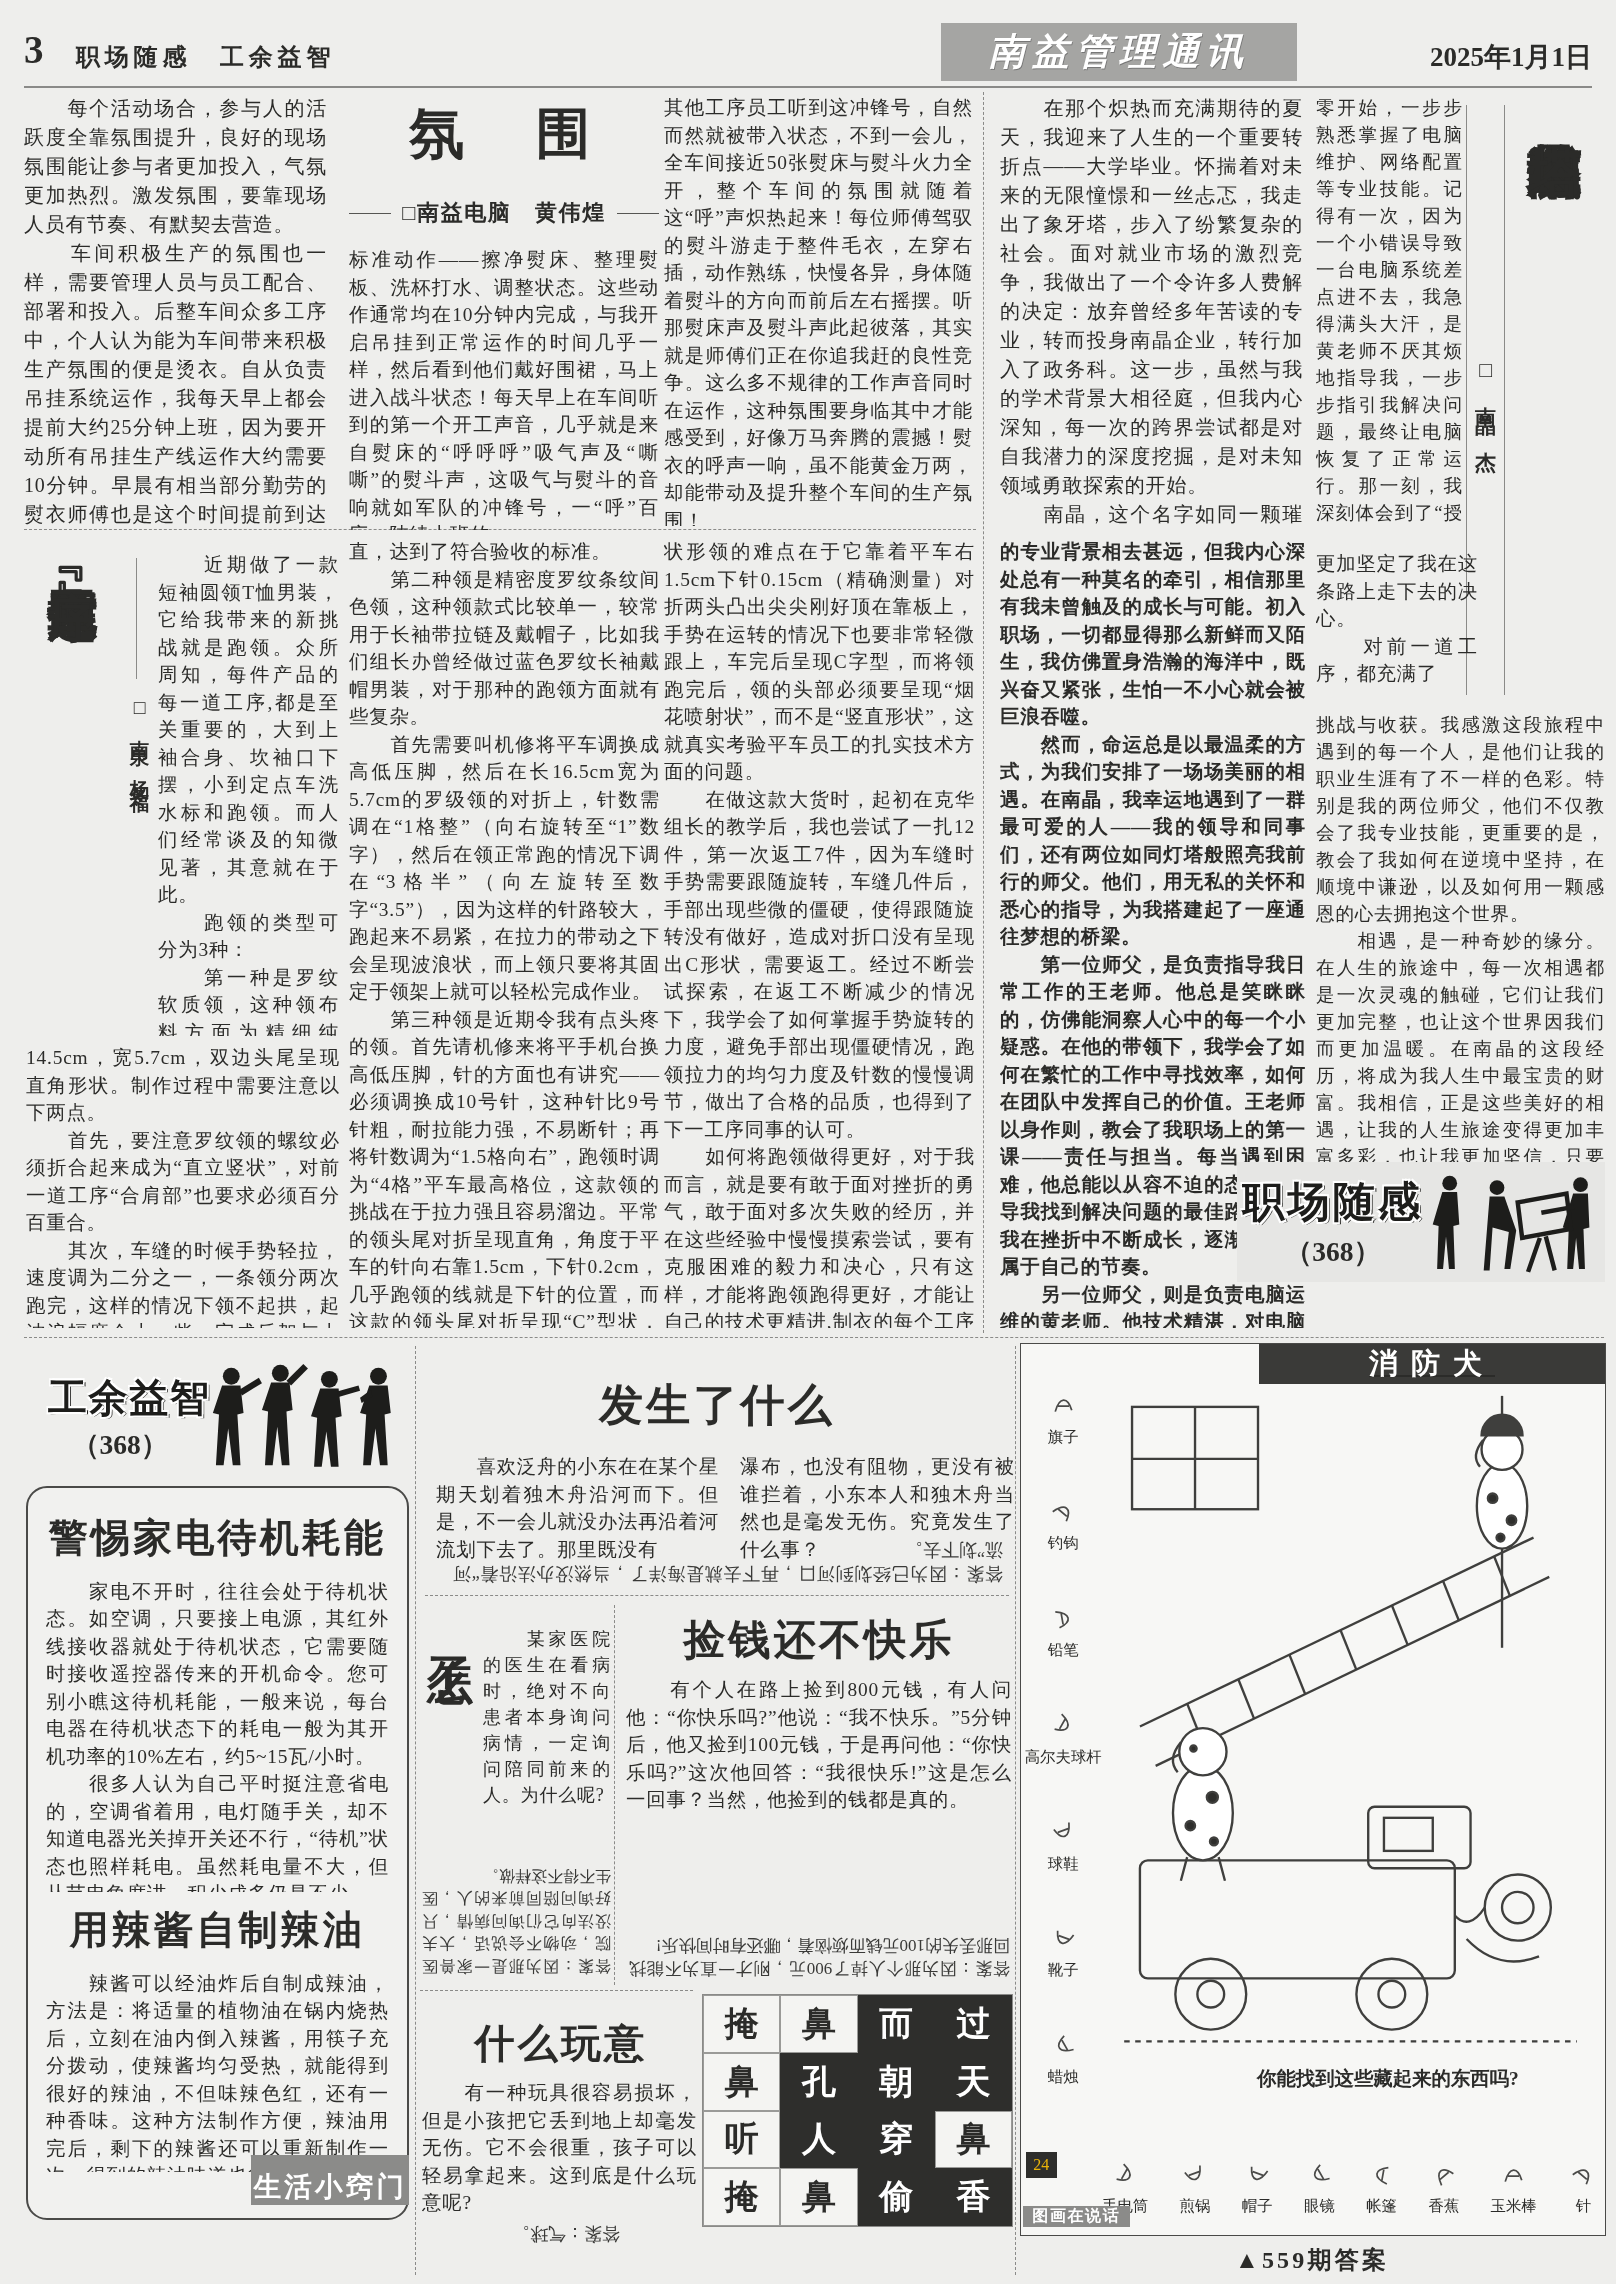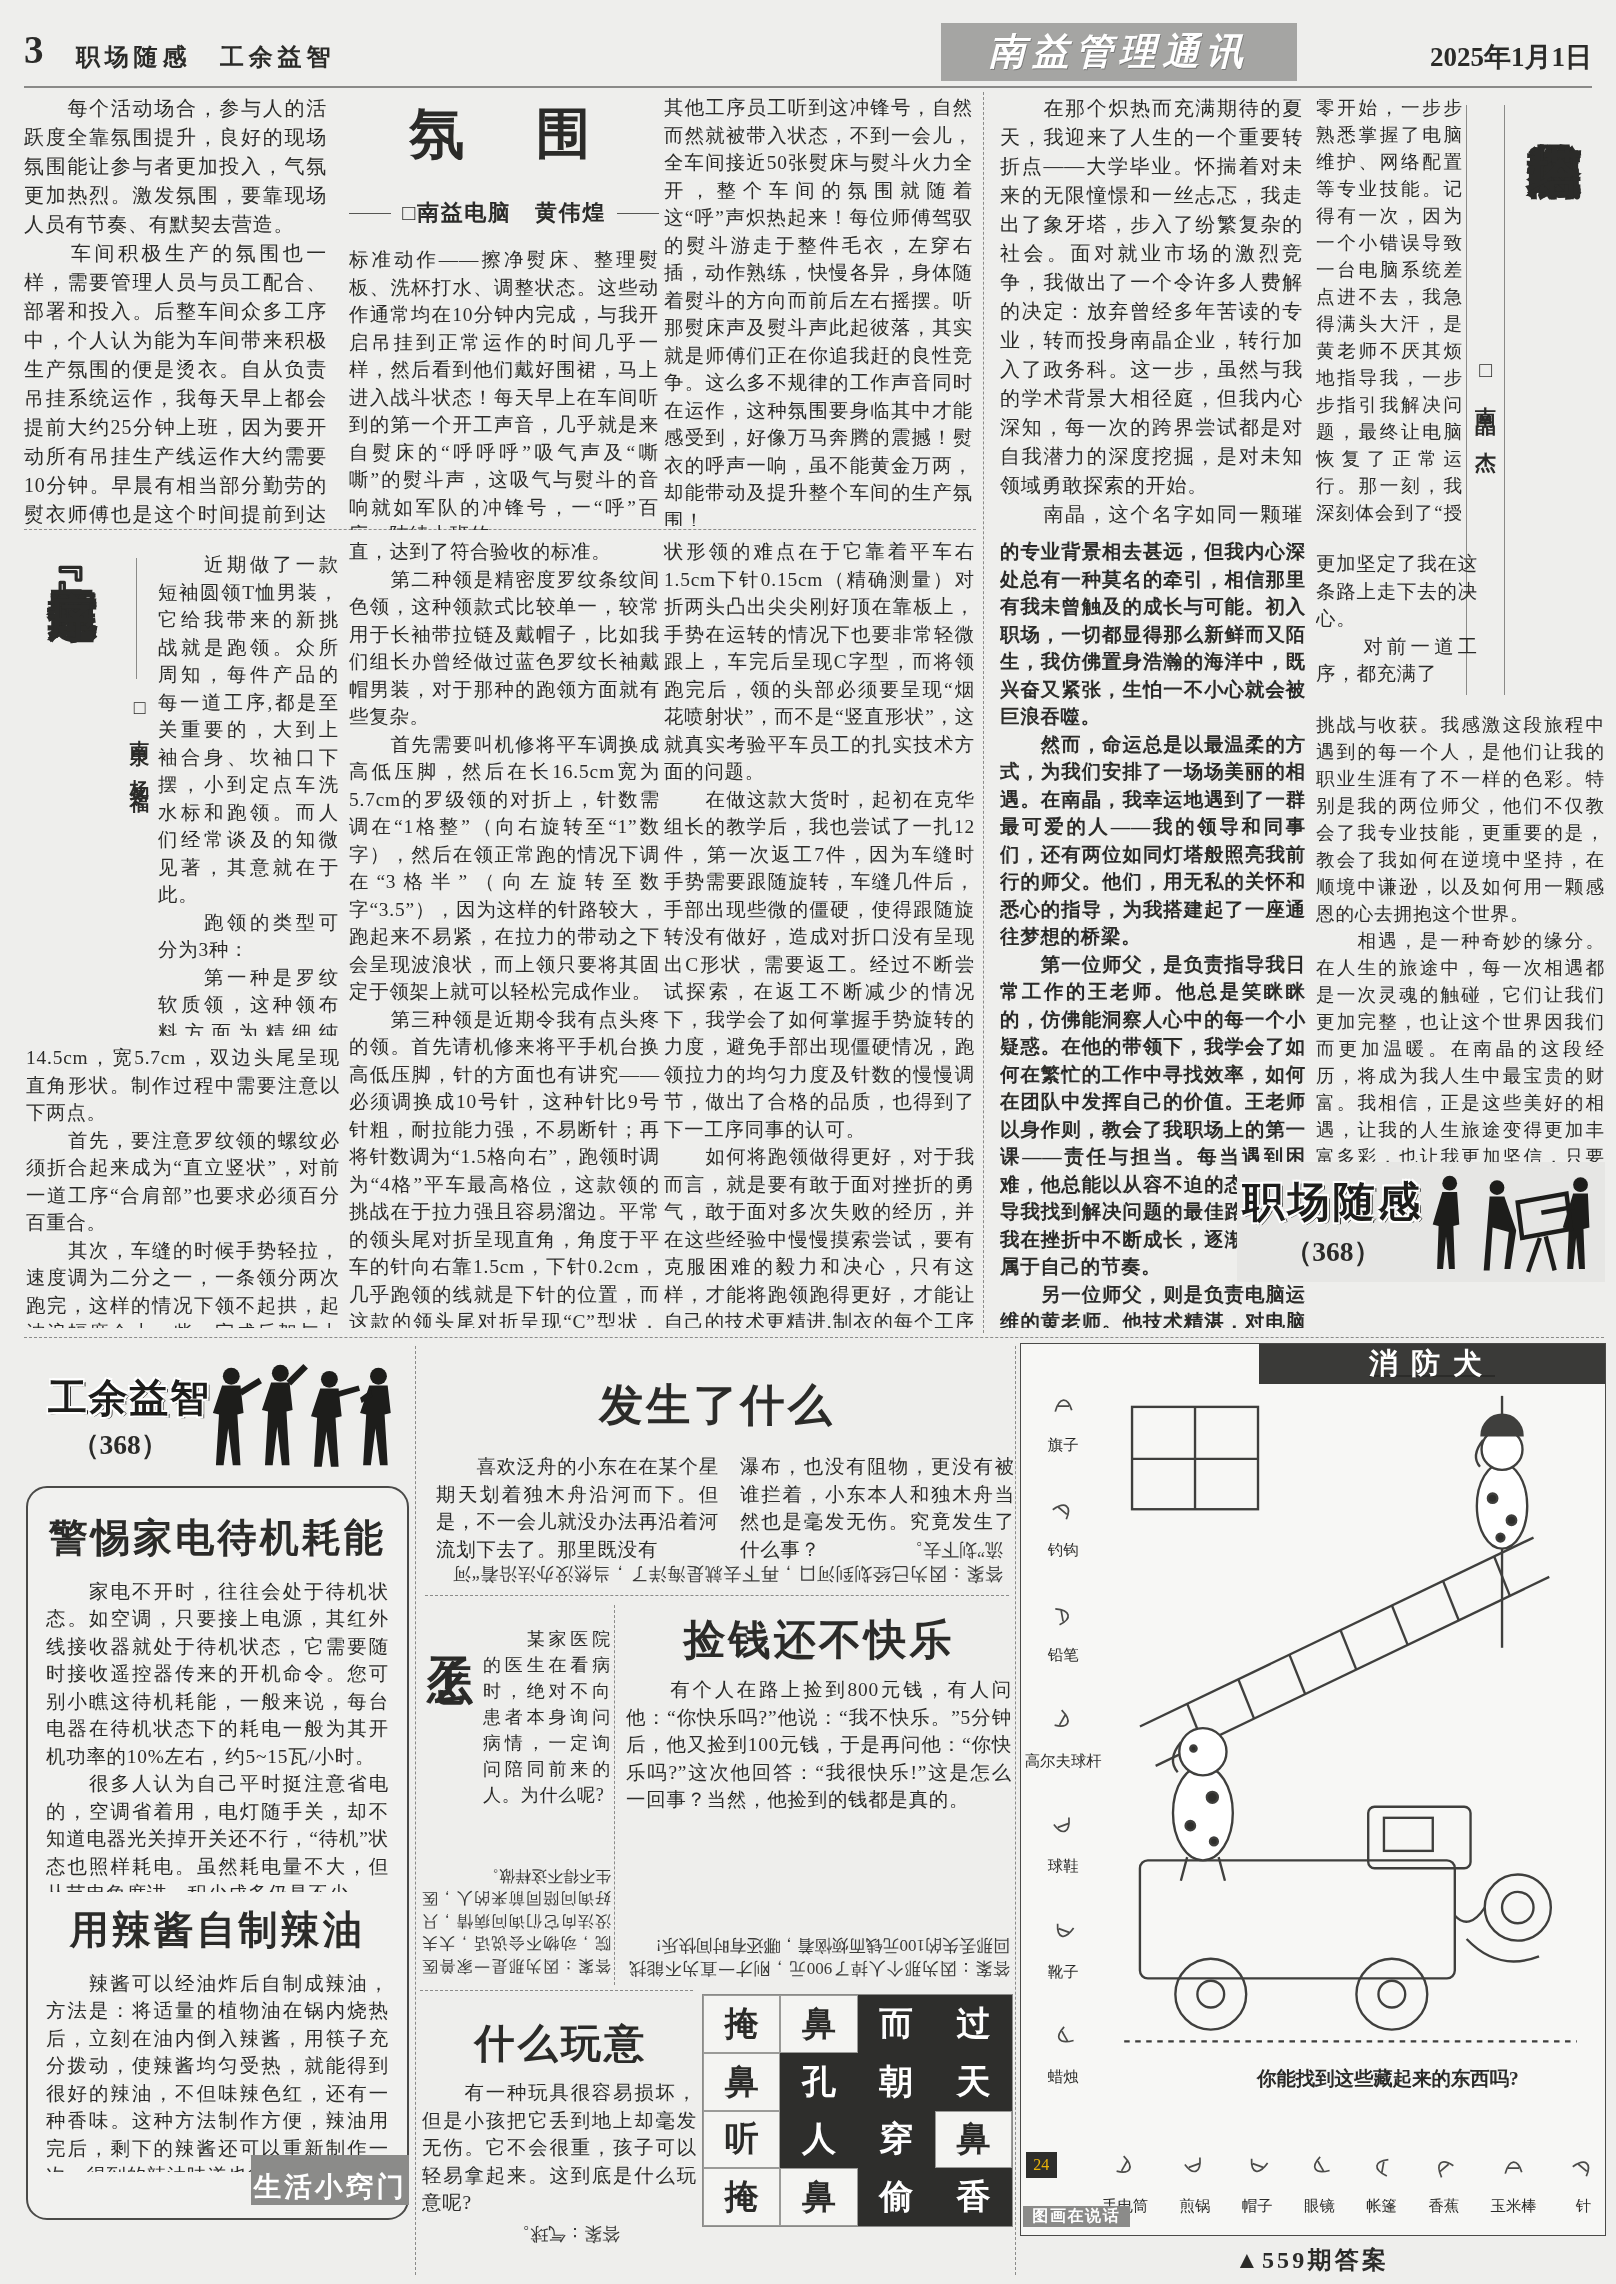--- a/index.html
+++ b/index.html
@@ -19,21 +19,21 @@
   .dashh{border-top:1.6px dashed #8a8a88;height:0;}
   .rule{background:#8a8a88;}
   .byline-row{display:flex;align-items:center;justify-content:space-between;gap:11.3px;}
   .byline-row .ln{flex:1;height:1.6px;background:#555553;}
   .answer{color:#3a3a38;text-align:justify;white-space:pre-wrap;overflow:hidden;}
   .grid4{display:grid;grid-template-columns:repeat(4,1fr);grid-template-rows:repeat(4,1fr);
          border:1.6px solid #8a8a88;background:#f4f4f2;}
   .grid4 .cell{display:flex;align-items:center;justify-content:center;font-size:34px;font-weight:bold;
          border:0.8px solid #9a9a98;}
   .grid4 .dark{background:#2e2e2c;color:#fff;border-color:#2e2e2c;}
-  .panel-item{display:flex;flex-direction:column;align-items:center;gap:17px;}
+  .panel-item{display:flex;flex-direction:column;align-items:center;gap:9px;}
   .panel-item .lbl{font-size:15.4px;text-align:center;line-height:18px;}
   .panel-item svg{width:31px;height:27.5px;}
   .tagbox{background:#8b8b89;color:#fff;font-weight:bold;display:flex;align-items:center;justify-content:center;}
 </style>
 </head>
 <body>
 
 <div id="page">
 
   <div class="abs" style="left:24px;top:22.6px;width:1568px;height:60px;">

